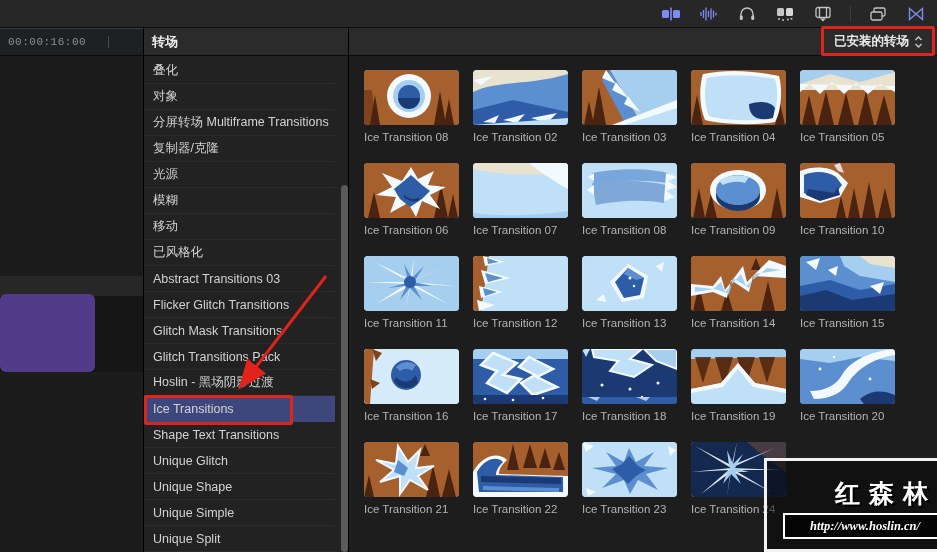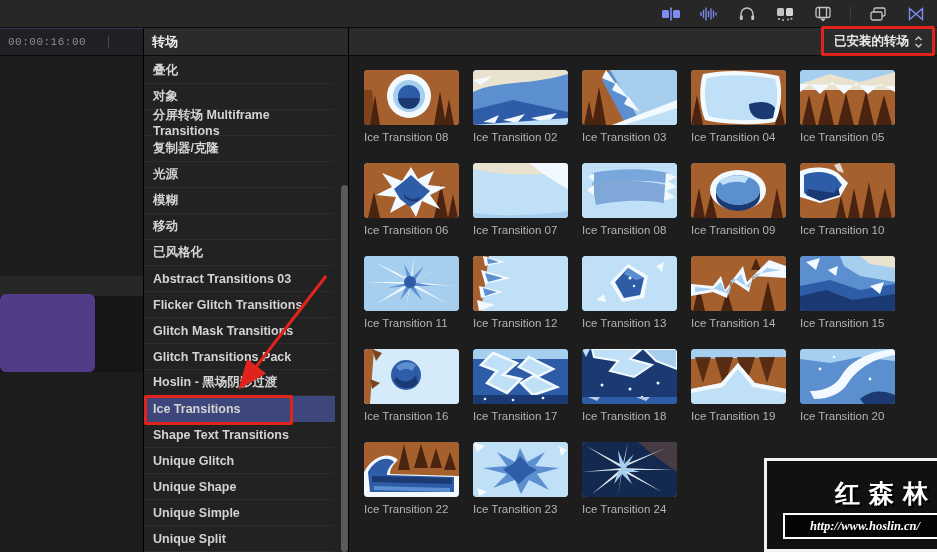--- a/index.html
+++ b/index.html
@@ -36,21 +36,21 @@
   .tl-band { position:absolute; left:0; top:220px; width:143px; height:20px; background:#272727; }
   .tl-lane { position:absolute; left:0; top:240px; width:143px; height:76px; background:#161616; }
   .clip { position:absolute; left:0; top:238px; width:95px; height:78px; background:#523c8a;
     border-radius:6px; cursor:pointer; }
 
   
   .sidebar { position:absolute; left:143px; top:56px; width:205px; height:496px;
     background:#222; border-left:1px solid #000; overflow:hidden; }
   .sb-list { position:absolute; left:0; top:2px; width:191px; }
   .sb-item { height:26px; display:flex; align-items:center; padding-left:9px;
-    color:#d3d3d3; font-size:12.5px; font-weight:bold; cursor:pointer;
+    color:#d3d3d3; font-size:12.5px; font-weight:normal; cursor:pointer;
     border-bottom:1px solid rgba(255,255,255,0.045); }
   .sb-item.selected { background:#3e477c; border-bottom-color:transparent; }
   .sb-scrollbar { position:absolute; left:197px; top:129px; width:7px; height:367px;
     background:#5a5a5a; border-radius:4px; cursor:pointer; }
 
   
   .main { position:absolute; left:348px; top:56px; width:589px; height:496px;
     background:#1d1d1d; border-left:1px solid #000; padding:14px 0 0 15px;
     display:flex; flex-wrap:wrap; align-content:flex-start; }
   .cell { width:95px; margin:0 14px 20px 0; cursor:pointer; }
@@ -447,20 +447,31 @@
             <circle cx="70" cy="30" r="1.4" fill="#f2f9ff"></circle>
             <circle cx="34" cy="8" r="1.2" fill="#f2f9ff"></circle>
           </svg>
         </div>
         <div class="cell-label">Ice Transition 20</div>
       </div>
       <div class="cell">
         <div class="thumb">
           <svg width="95" height="55" viewBox="0 0 95 55">
             <rect width="95" height="55" fill="#a5602d"></rect>
+            <path d="M0 55 l5 -22 l5 22 z M62 55 l7 -32 l7 32 z M78 55 l7 -28 l7 28 z M56 14 l5 -12 l5 12 z" fill="#4a2410"></path>
+            <path d="M34 4 L44 20 L56 8 L52 26 L70 24 L54 34 L64 48 L46 38 L36 52 L36 34 L16 40 L30 28 L12 18 L32 22 Z" fill="#bfe0f6" stroke="#f2f9ff" stroke-width="2"></path>
+            <path d="M34 18 L44 26 L40 34 L30 30 Z" fill="#5b8fd0"></path>
+          </svg>
+        </div>
+        <div class="cell-label">Ice Transition 21</div>
+      </div>
+      <div class="cell">
+        <div class="thumb">
+          <svg width="95" height="55" viewBox="0 0 95 55">
+            <rect width="95" height="55" fill="#a5602d"></rect>
             <path d="M34 28 l6 -26 l6 26 z M50 26 l7 -24 l7 24 z M66 26 l6 -20 l6 20 z M80 28 l6 -18 l6 18 z" fill="#4a2410"></path>
             <path d="M0 30 C10 12 26 10 34 18 C30 22 26 26 26 32 L95 34 V55 H0 Z" fill="#f2f9ff"></path>
             <path d="M4 30 C12 16 24 14 30 20 C26 24 23 28 23 33 L90 35 L90 50 L6 50 Z" fill="#2e5ca6"></path>
             <path d="M8 34 L88 36 L88 42 L8 40 Z" fill="#1b3a74"></path>
             <path d="M10 44 L86 46 L86 50 L10 48 Z" fill="#5b8fd0"></path>
           </svg>
         </div>
         <div class="cell-label">Ice Transition 22</div>
       </div>
       <div class="cell">

